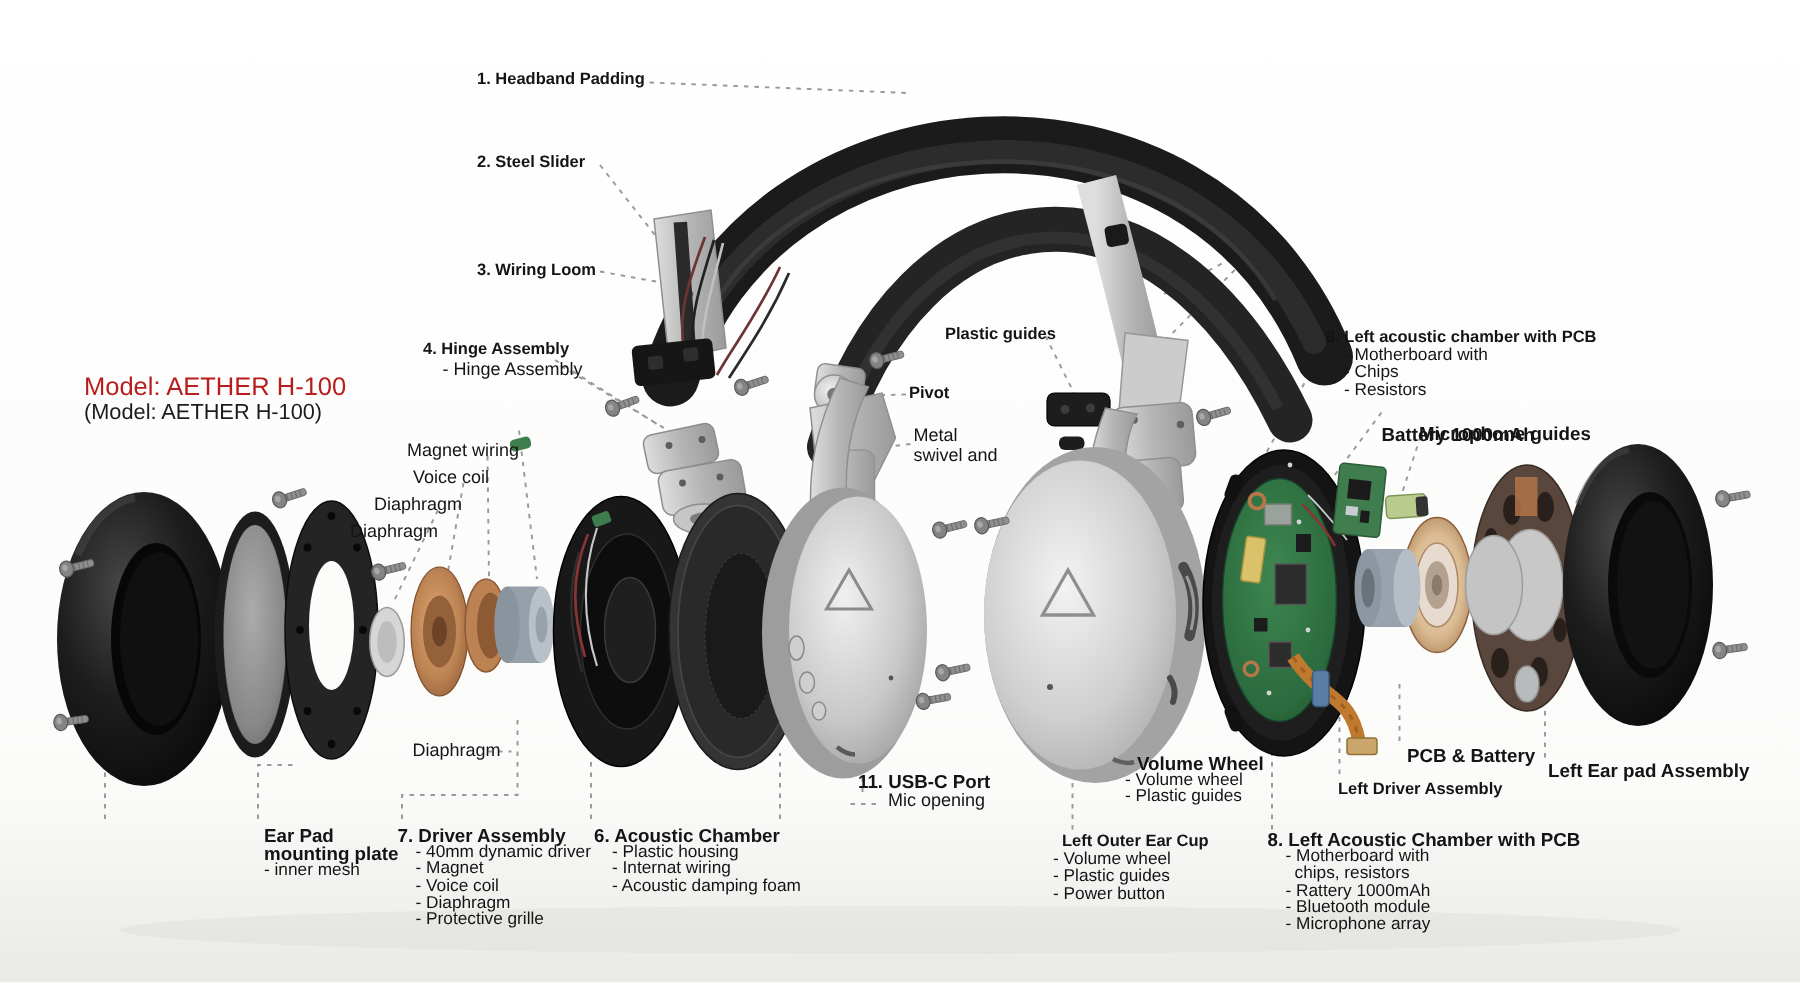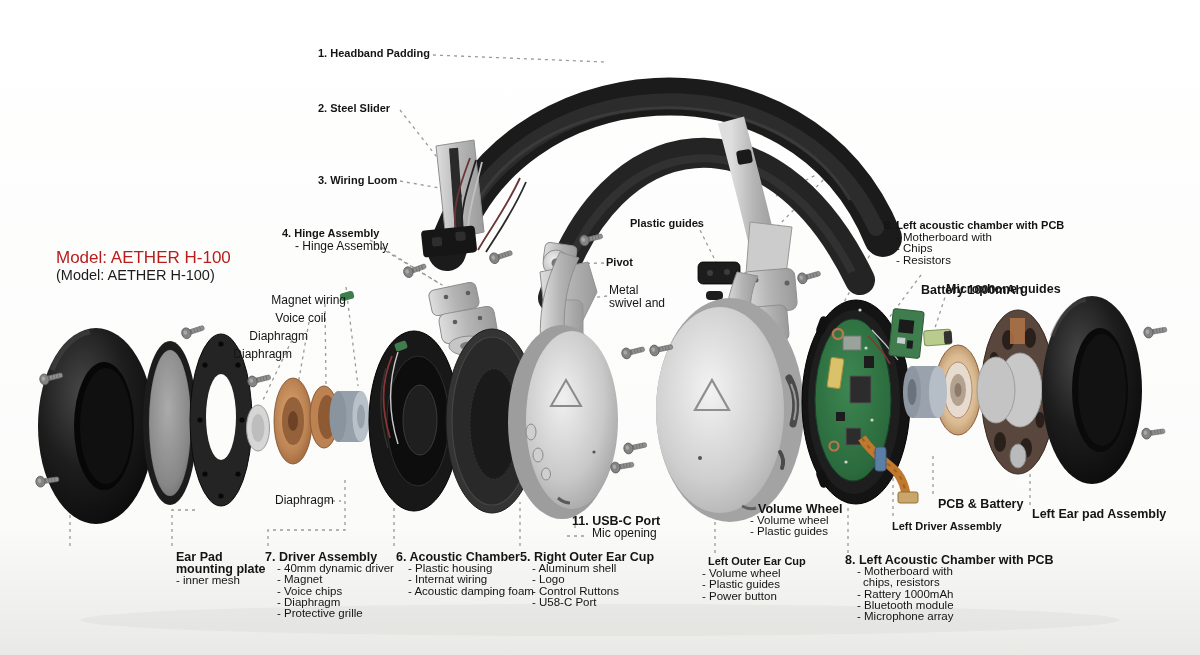--- a/index.html
+++ b/index.html
@@ -437,44 +437,37 @@
 <div class="callout" style="left:176px;top:551px;">
   <span class="t2">Ear Pad</span>
   <span class="t2">mounting plate</span>
   <span class="sub">- inner mesh</span>
 </div>
 
 <div class="callout" style="left:265px;top:551px;">
   <span class="t2">7. Driver Assembly</span>
   <span class="sub" style="padding-left:12px;">- 40mm dynamic driver</span>
   <span class="sub" style="padding-left:12px;">- Magnet</span>
-  <span class="sub" style="padding-left:12px;">- Voice chips</span>
+  <span class="sub" style="padding-left:12px;">- Voice coil</span>
   <span class="sub" style="padding-left:12px;">- Diaphragm</span>
   <span class="sub" style="padding-left:12px;">- Protective grille</span>
 </div>
 
 <div class="callout" style="left:396px;top:551px;">
   <span class="t2">6. Acoustic Chamber</span>
   <span class="sub" style="padding-left:12px;">- Plastic housing</span>
   <span class="sub" style="padding-left:12px;">- Internat wiring</span>
   <span class="sub" style="padding-left:12px;">- Acoustic damping foam</span>
 </div>
 
 <div class="callout" style="left:572px;top:515px;">
   <span class="t2">11. USB-C Port</span>
   <span class="plain" style="padding-left:20px;">Mic opening</span>
 </div>
 
-<div class="callout" style="left:520px;top:551px;">
-  <span class="t2">5. Right Outer Ear Cup</span>
-  <span class="sub" style="padding-left:12px;">- Aluminum shell</span>
-  <span class="sub" style="padding-left:12px;">- Logo</span>
-  <span class="sub" style="padding-left:12px;">- Control Ruttons</span>
-  <span class="sub" style="padding-left:12px;">- U58-C Port</span>
-</div>
 
 <div class="callout" style="left:758px;top:503px;">
   <span class="t2">Volume Wheel</span>
   <span class="sub" style="margin-left:-8px;">- Volume wheel</span>
   <span class="sub" style="margin-left:-8px;">- Plastic guides</span>
 </div>
 
 <div class="callout" style="left:708px;top:555px;">
   <span class="t">Left Outer Ear Cup</span>
   <span class="sub" style="margin-left:-6px;">- Volume wheel</span>

